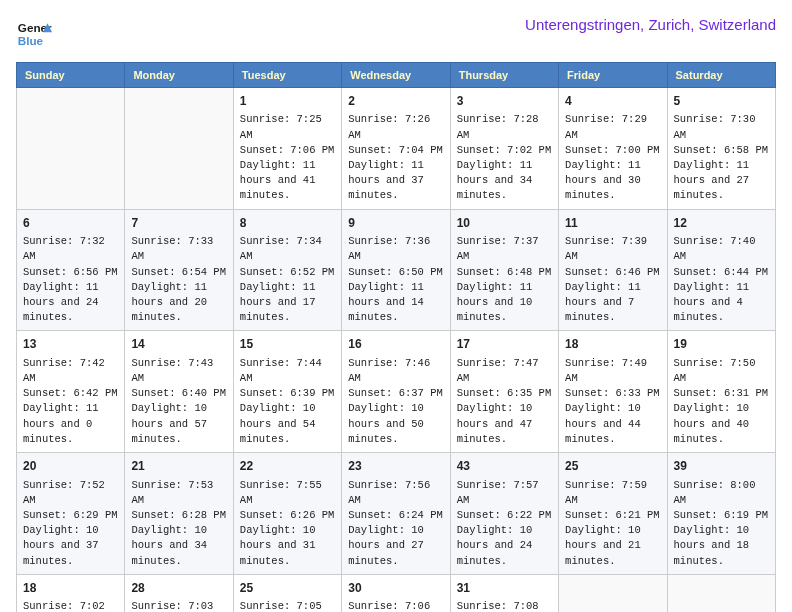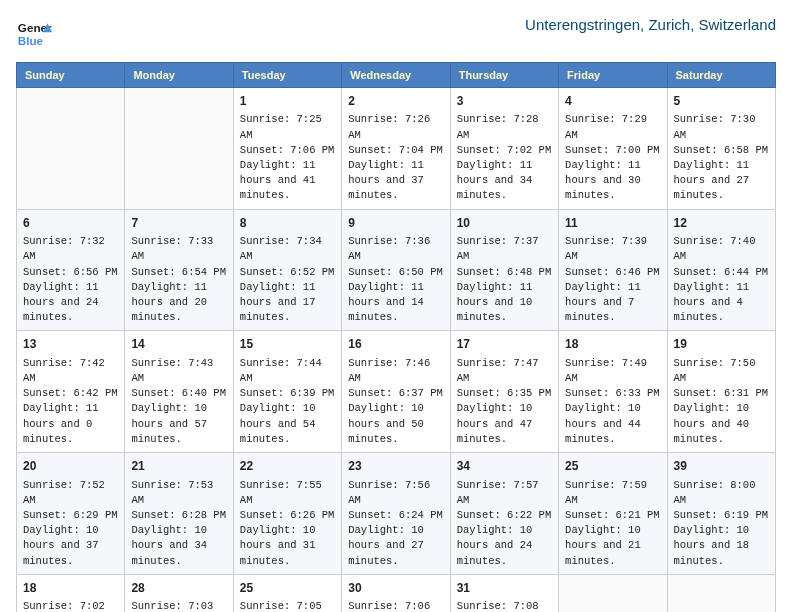--- a/index.html
+++ b/index.html
@@ -28,21 +28,21 @@
     .title-block {
       text-align: right;
     }
     .month-title {
       font-size: 36px;
       font-weight: bold;
       color: #1a1a1a;
     }
     .location {
       font-size: 15px;
-      color: #0c4a6e;
+      color: #6d28d9;
     }
     table {
       width: 100%;
       border-collapse: collapse;
       font-size: 11px;
     }
     thead tr th {
       background-color: #4a7fc1;
       color: #fef9c3;
       text-align: left;
@@ -203,21 +203,21 @@
         </td>
         <td>
           <span class="day-number">22</span>
           <div class="day-info">Sunrise: 7:55 AM<br>Sunset: 6:26 PM<br>Daylight: 10 hours and 31 minutes.</div>
         </td>
         <td>
           <span class="day-number">23</span>
           <div class="day-info">Sunrise: 7:56 AM<br>Sunset: 6:24 PM<br>Daylight: 10 hours and 27 minutes.</div>
         </td>
         <td>
-          <span class="day-number">34</span>
+          <span class="day-number">43</span>
           <div class="day-info">Sunrise: 7:57 AM<br>Sunset: 6:22 PM<br>Daylight: 10 hours and 24 minutes.</div>
         </td>
         <td>
           <span class="day-number">25</span>
           <div class="day-info">Sunrise: 7:59 AM<br>Sunset: 6:21 PM<br>Daylight: 10 hours and 21 minutes.</div>
         </td>
         <td>
           <span class="day-number">39</span>
           <div class="day-info">Sunrise: 8:00 AM<br>Sunset: 6:19 PM<br>Daylight: 10 hours and 18 minutes.</div>
         </td>

